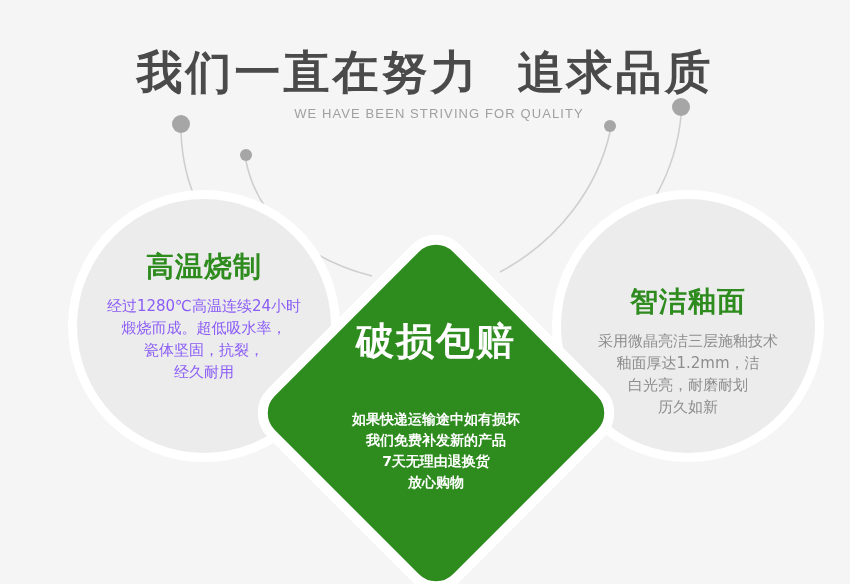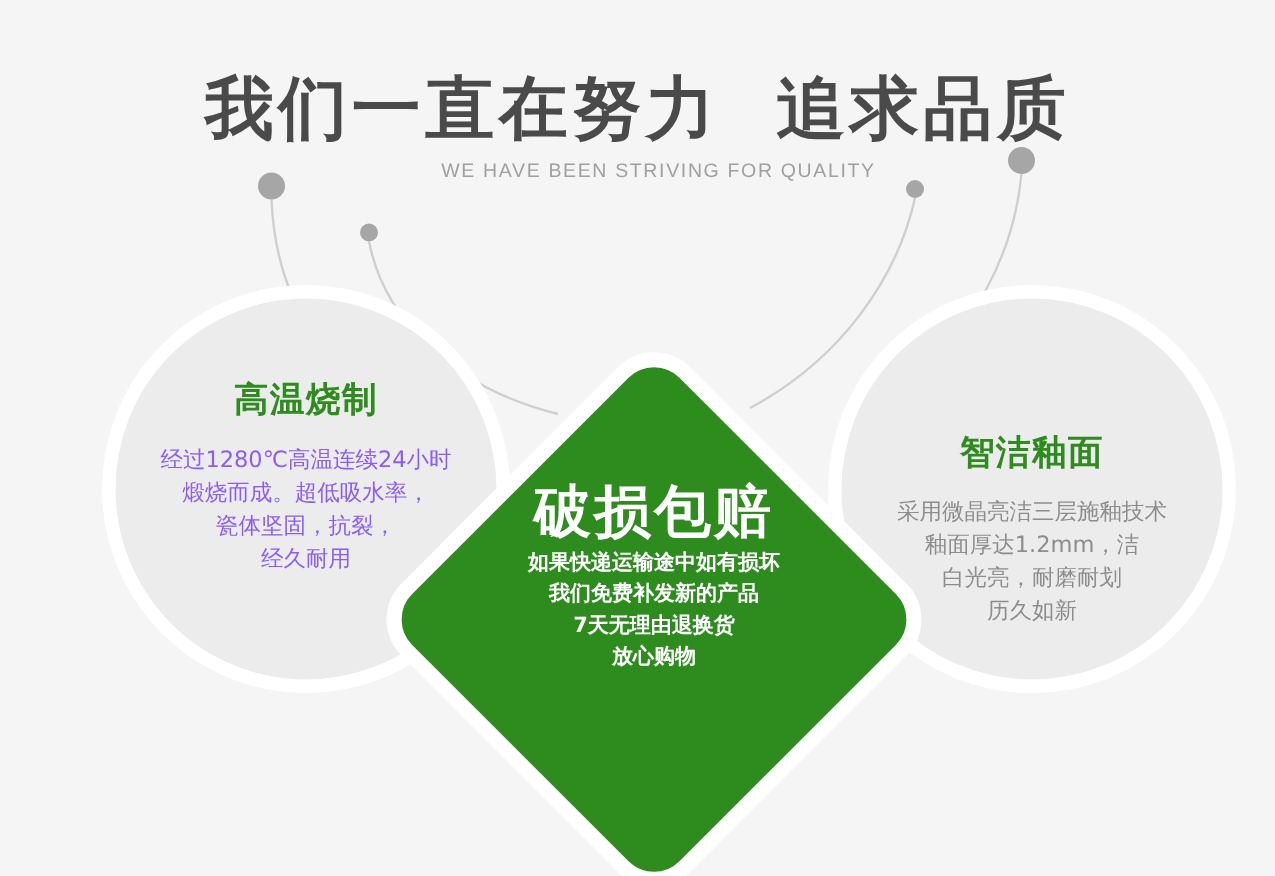--- a/index.html
+++ b/index.html
@@ -83,21 +83,21 @@
   }
   #circle-right {
     left: 552px;
     top: 190px;
     width: 272px;
     height: 272px;
     padding-top: 48px;
     justify-content: center;
   }
   .circle-title {
-    font-size: 23px;
+    font-size: 28px;
     line-height: 40px;
     font-weight: bold;
     color: #2e8b1e;
     letter-spacing: 1px;
     white-space: nowrap;
     font-family: "DejaVu Sans", "Liberation Sans", sans-serif;
   }
   .circle-body {
     margin-top: 8px;
     font-size: 15px;
@@ -136,32 +136,33 @@
     left: 0;
     top: 0;
     width: 272px;
     height: 272px;
     display: flex;
     flex-direction: column;
     align-items: center;
     justify-content: flex-start;
     padding-top: 42px;
     box-sizing: border-box;
+    gap: 28px;
   }
   #diamond-title {
     font-size: 38px;
     line-height: 44px;
     font-weight: bold;
     color: #ffffff;
     letter-spacing: 2px;
     white-space: nowrap;
     font-family: "DejaVu Sans", "Liberation Sans", sans-serif;
   }
   #diamond-body {
-    margin-top: 2px;
+    margin-top: 18px;
     font-size: 14px;
     line-height: 21px;
     color: #ffffff;
     text-align: center;
     white-space: pre-line;
     font-weight: bold;
     font-family: "DejaVu Sans", "Liberation Sans", sans-serif;
   }
 </style>
 </head>

